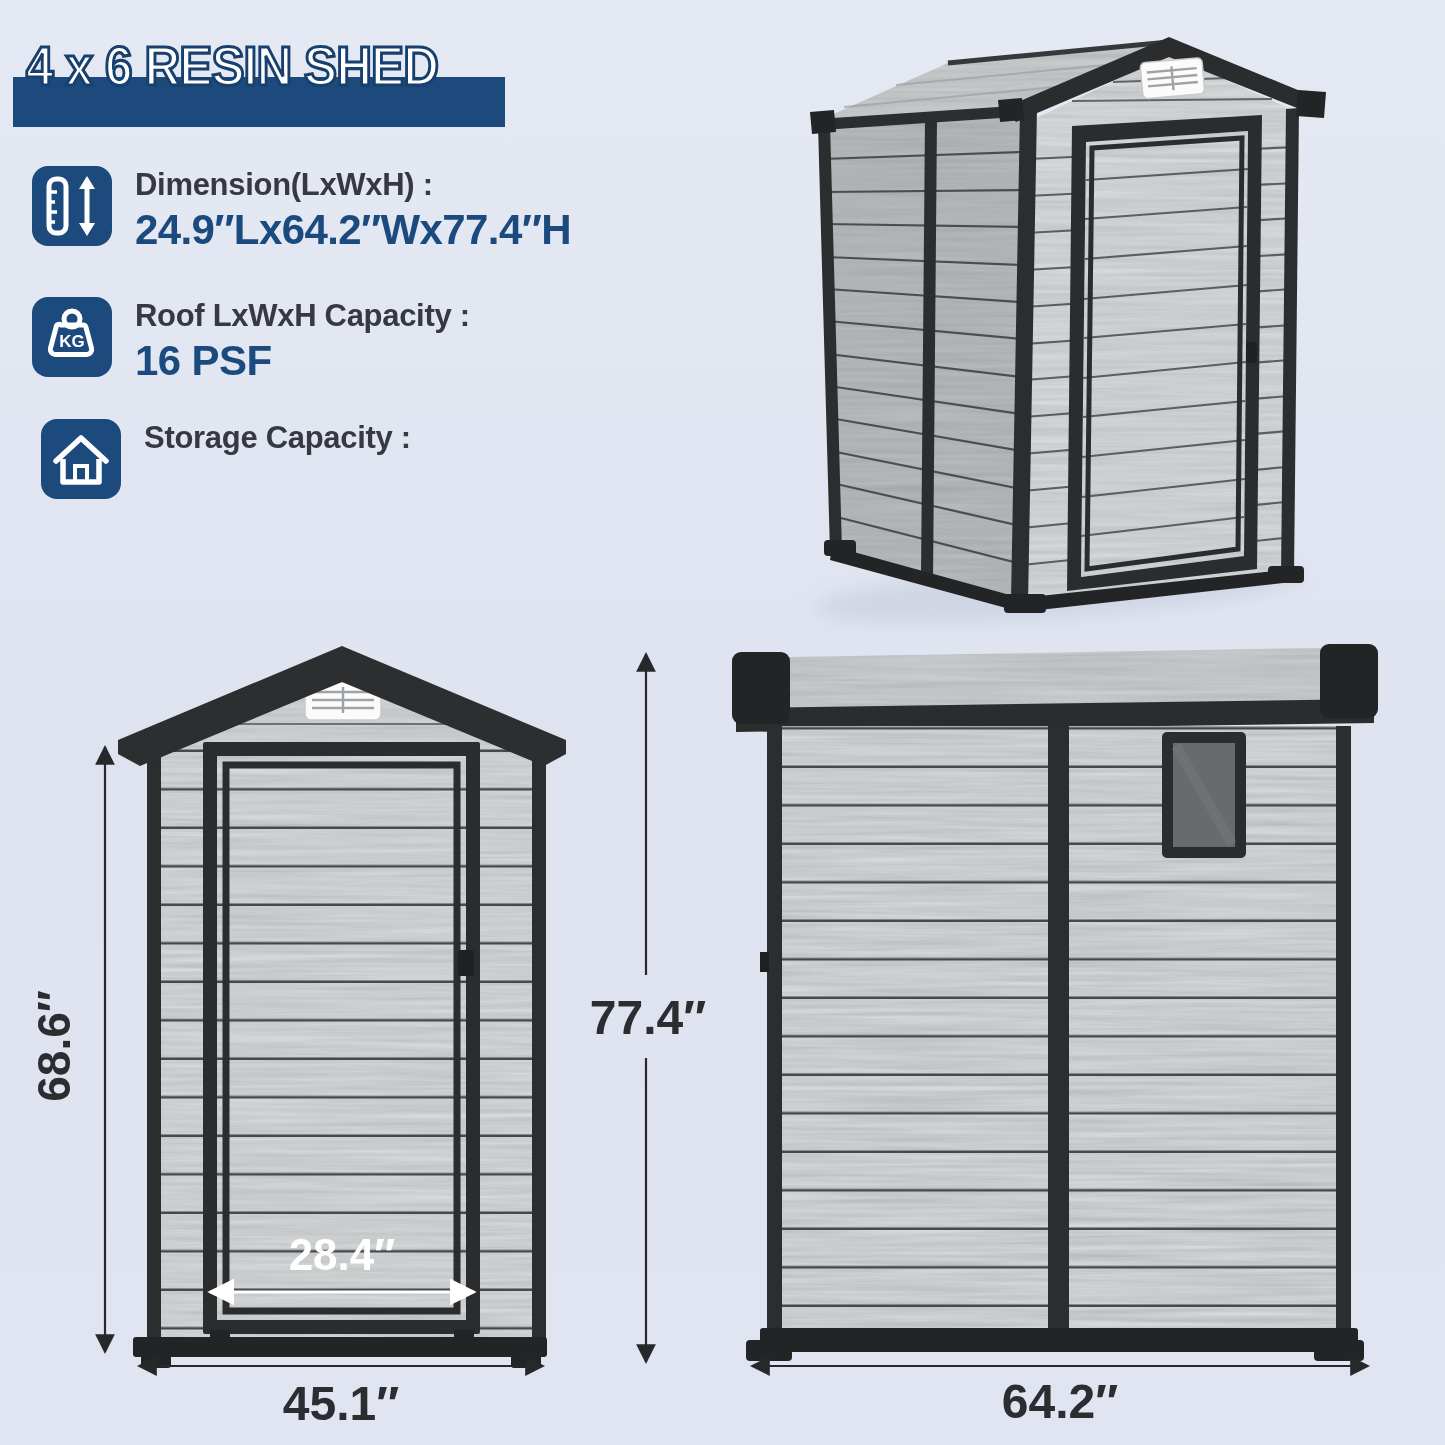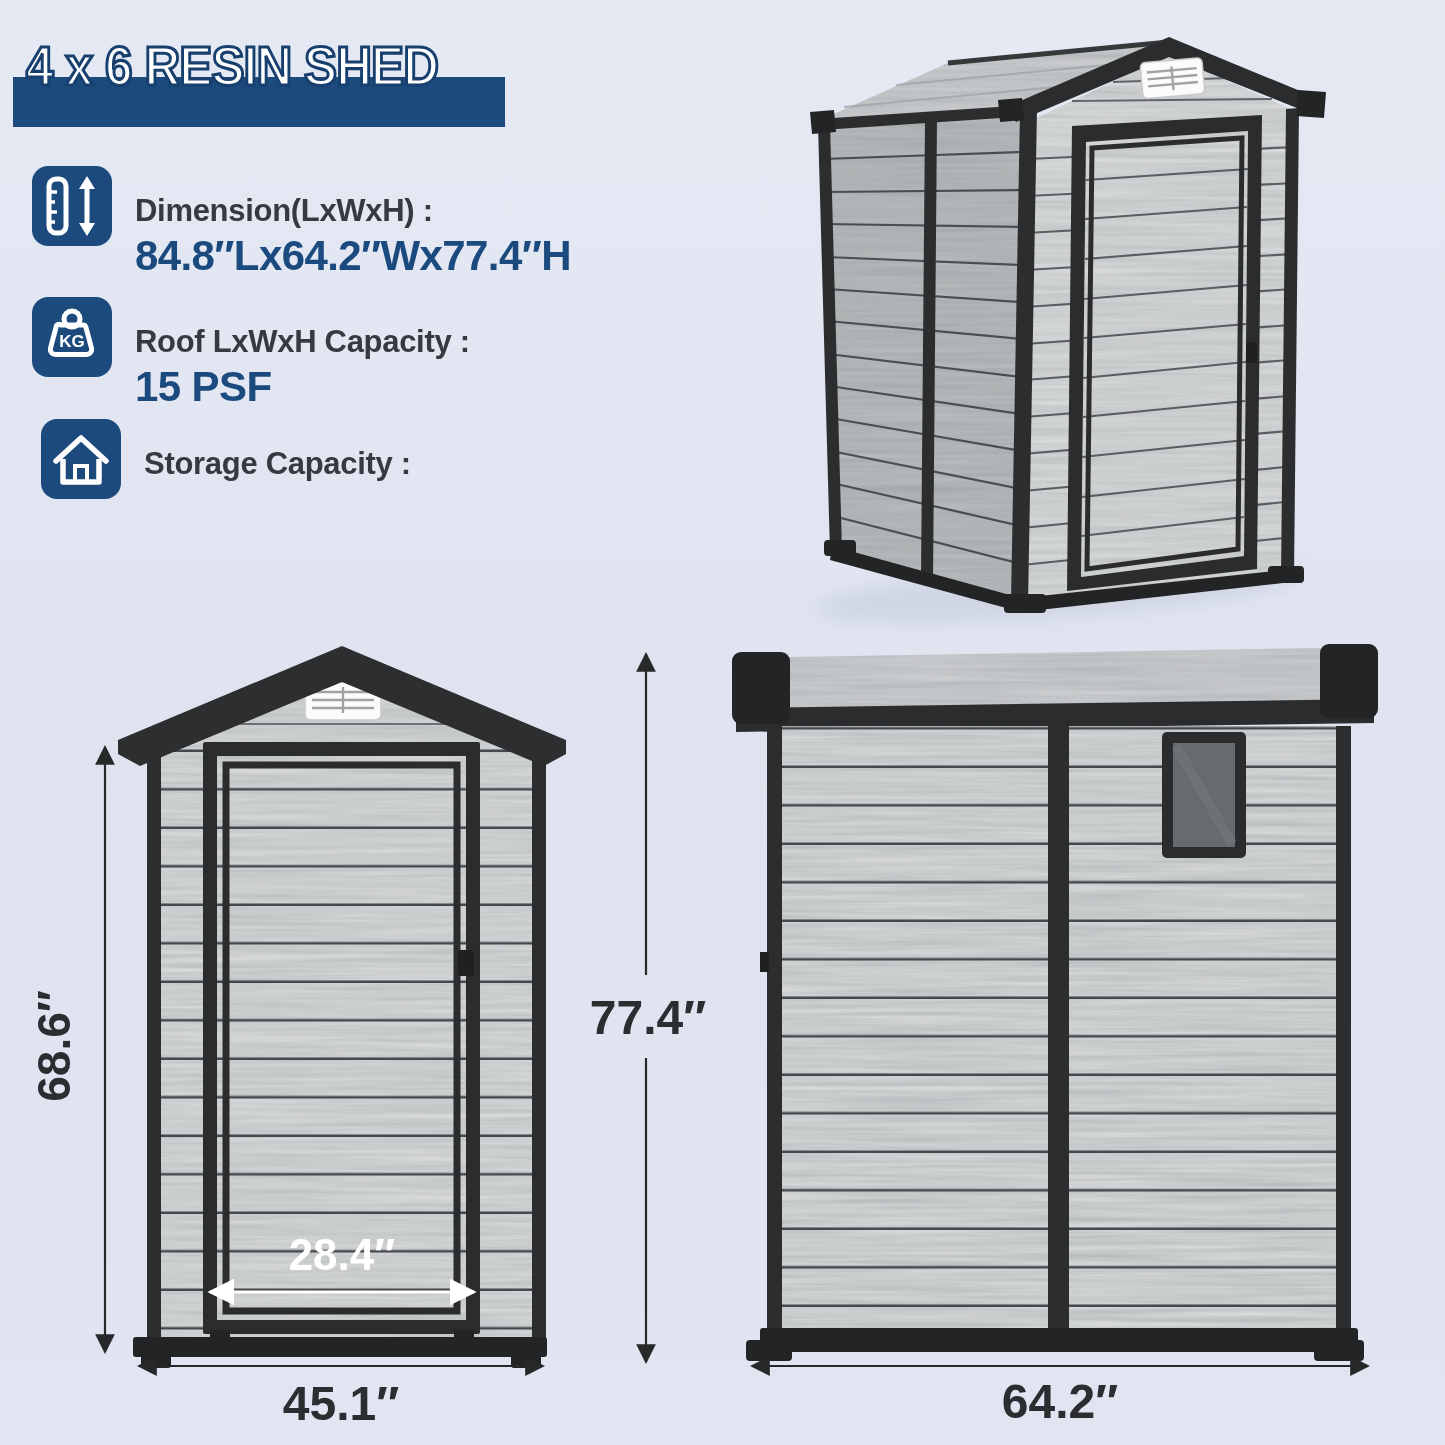--- a/index.html
+++ b/index.html
@@ -15,21 +15,21 @@
     font-size:55px;font-weight:bold;letter-spacing:-1px;color:#ffffff;
     -webkit-text-stroke:3.2px #17406f;
     transform:scaleX(.9);transform-origin:left top;
   }
   
   .spec-row{position:absolute;left:32px;display:flex;align-items:flex-start;}
   .spec-row.r1{top:166px;}
   .spec-row.r2{top:297px;}
   .spec-row.r3{top:419px;padding-left:9px;}
   .spec-icon{width:80px;height:80px;flex:0 0 80px;}
-  .spec-text{margin-left:23px;padding-top:2px;margin-top:26px;}
+  .spec-text{margin-left:23px;padding-top:2px;}
   .spec-label{font-size:31px;font-weight:600;color:#363a40;letter-spacing:-.3px;line-height:1.12;}
   .spec-value{font-size:42px;font-weight:800;color:#1b4a7e;letter-spacing:-.6px;margin-top:5px;line-height:1.05;}
   
   .diagram{position:absolute;left:0;top:0;width:1445px;height:1445px;}
   .dim-text{font-family:"Liberation Sans",sans-serif;font-weight:bold;fill:#2b2d30;}
   .dim-text-white{font-family:"Liberation Sans",sans-serif;font-weight:bold;fill:#ffffff;}
 </style>
 </head>
 <body>
 
@@ -248,34 +248,34 @@
     <svg class="spec-icon" viewBox="0 0 80 80">
       <rect width="80" height="80" rx="16" fill="#1c4a7d"></rect>
       <rect x="17" y="13" width="17" height="54" rx="7" fill="none" stroke="#ffffff" stroke-width="5"></rect>
       <path d="M17,26 h8 M17,36 h6 M17,46 h8 M17,56 h6" stroke="#ffffff" stroke-width="3.5" fill="none"></path>
       <path d="M55,22 V58" stroke="#ffffff" stroke-width="5" stroke-linecap="round"></path>
       <path d="M55,10 l-8,13 h16 z" fill="#ffffff"></path>
       <path d="M55,70 l-8,-13 h16 z" fill="#ffffff"></path>
     </svg>
     <div class="spec-text">
       <div class="spec-label">Dimension(LxWxH) :</div>
-      <div class="spec-value">84.8″Lx64.2″Wx77.4″H</div>
+      <div class="spec-value">24.9″Lx64.2″Wx77.4″H</div>
     </div>
   </div>
 
   <div class="spec-row r2">
     <svg class="spec-icon" viewBox="0 0 80 80">
       <rect width="80" height="80" rx="16" fill="#1c4a7d"></rect>
       <circle cx="40" cy="22" r="8" fill="none" stroke="#ffffff" stroke-width="5"></circle>
       <path d="M29,28 h22 a3,3 0 0 1 2.9,2.2 l5.6,21 a5,5 0 0 1 -4.8,6.3 h-31.4 a5,5 0 0 1 -4.8,-6.3 l5.6,-21 A3,3 0 0 1 29,28 z" fill="none" stroke="#ffffff" stroke-width="5" stroke-linejoin="round"></path>
       <text x="40" y="50" text-anchor="middle" font-family="Liberation Sans, sans-serif" font-size="17" font-weight="bold" fill="#ffffff">KG</text>
     </svg>
     <div class="spec-text">
       <div class="spec-label">Roof LxWxH Capacity :</div>
-      <div class="spec-value">15 PSF</div>
+      <div class="spec-value">16 PSF</div>
     </div>
   </div>
 
   <div class="spec-row r3">
     <svg class="spec-icon" viewBox="0 0 80 80">
       <rect width="80" height="80" rx="16" fill="#1c4a7d"></rect>
       <path d="M15,42 L40,19 L65,42" fill="none" stroke="#ffffff" stroke-width="5.5" stroke-linecap="round" stroke-linejoin="round"></path>
       <path d="M22,40 V63 H58 V40" fill="none" stroke="#ffffff" stroke-width="5.5" stroke-linejoin="round"></path>
       <rect x="34" y="47" width="12" height="16" fill="none" stroke="#ffffff" stroke-width="4"></rect>
     </svg>

